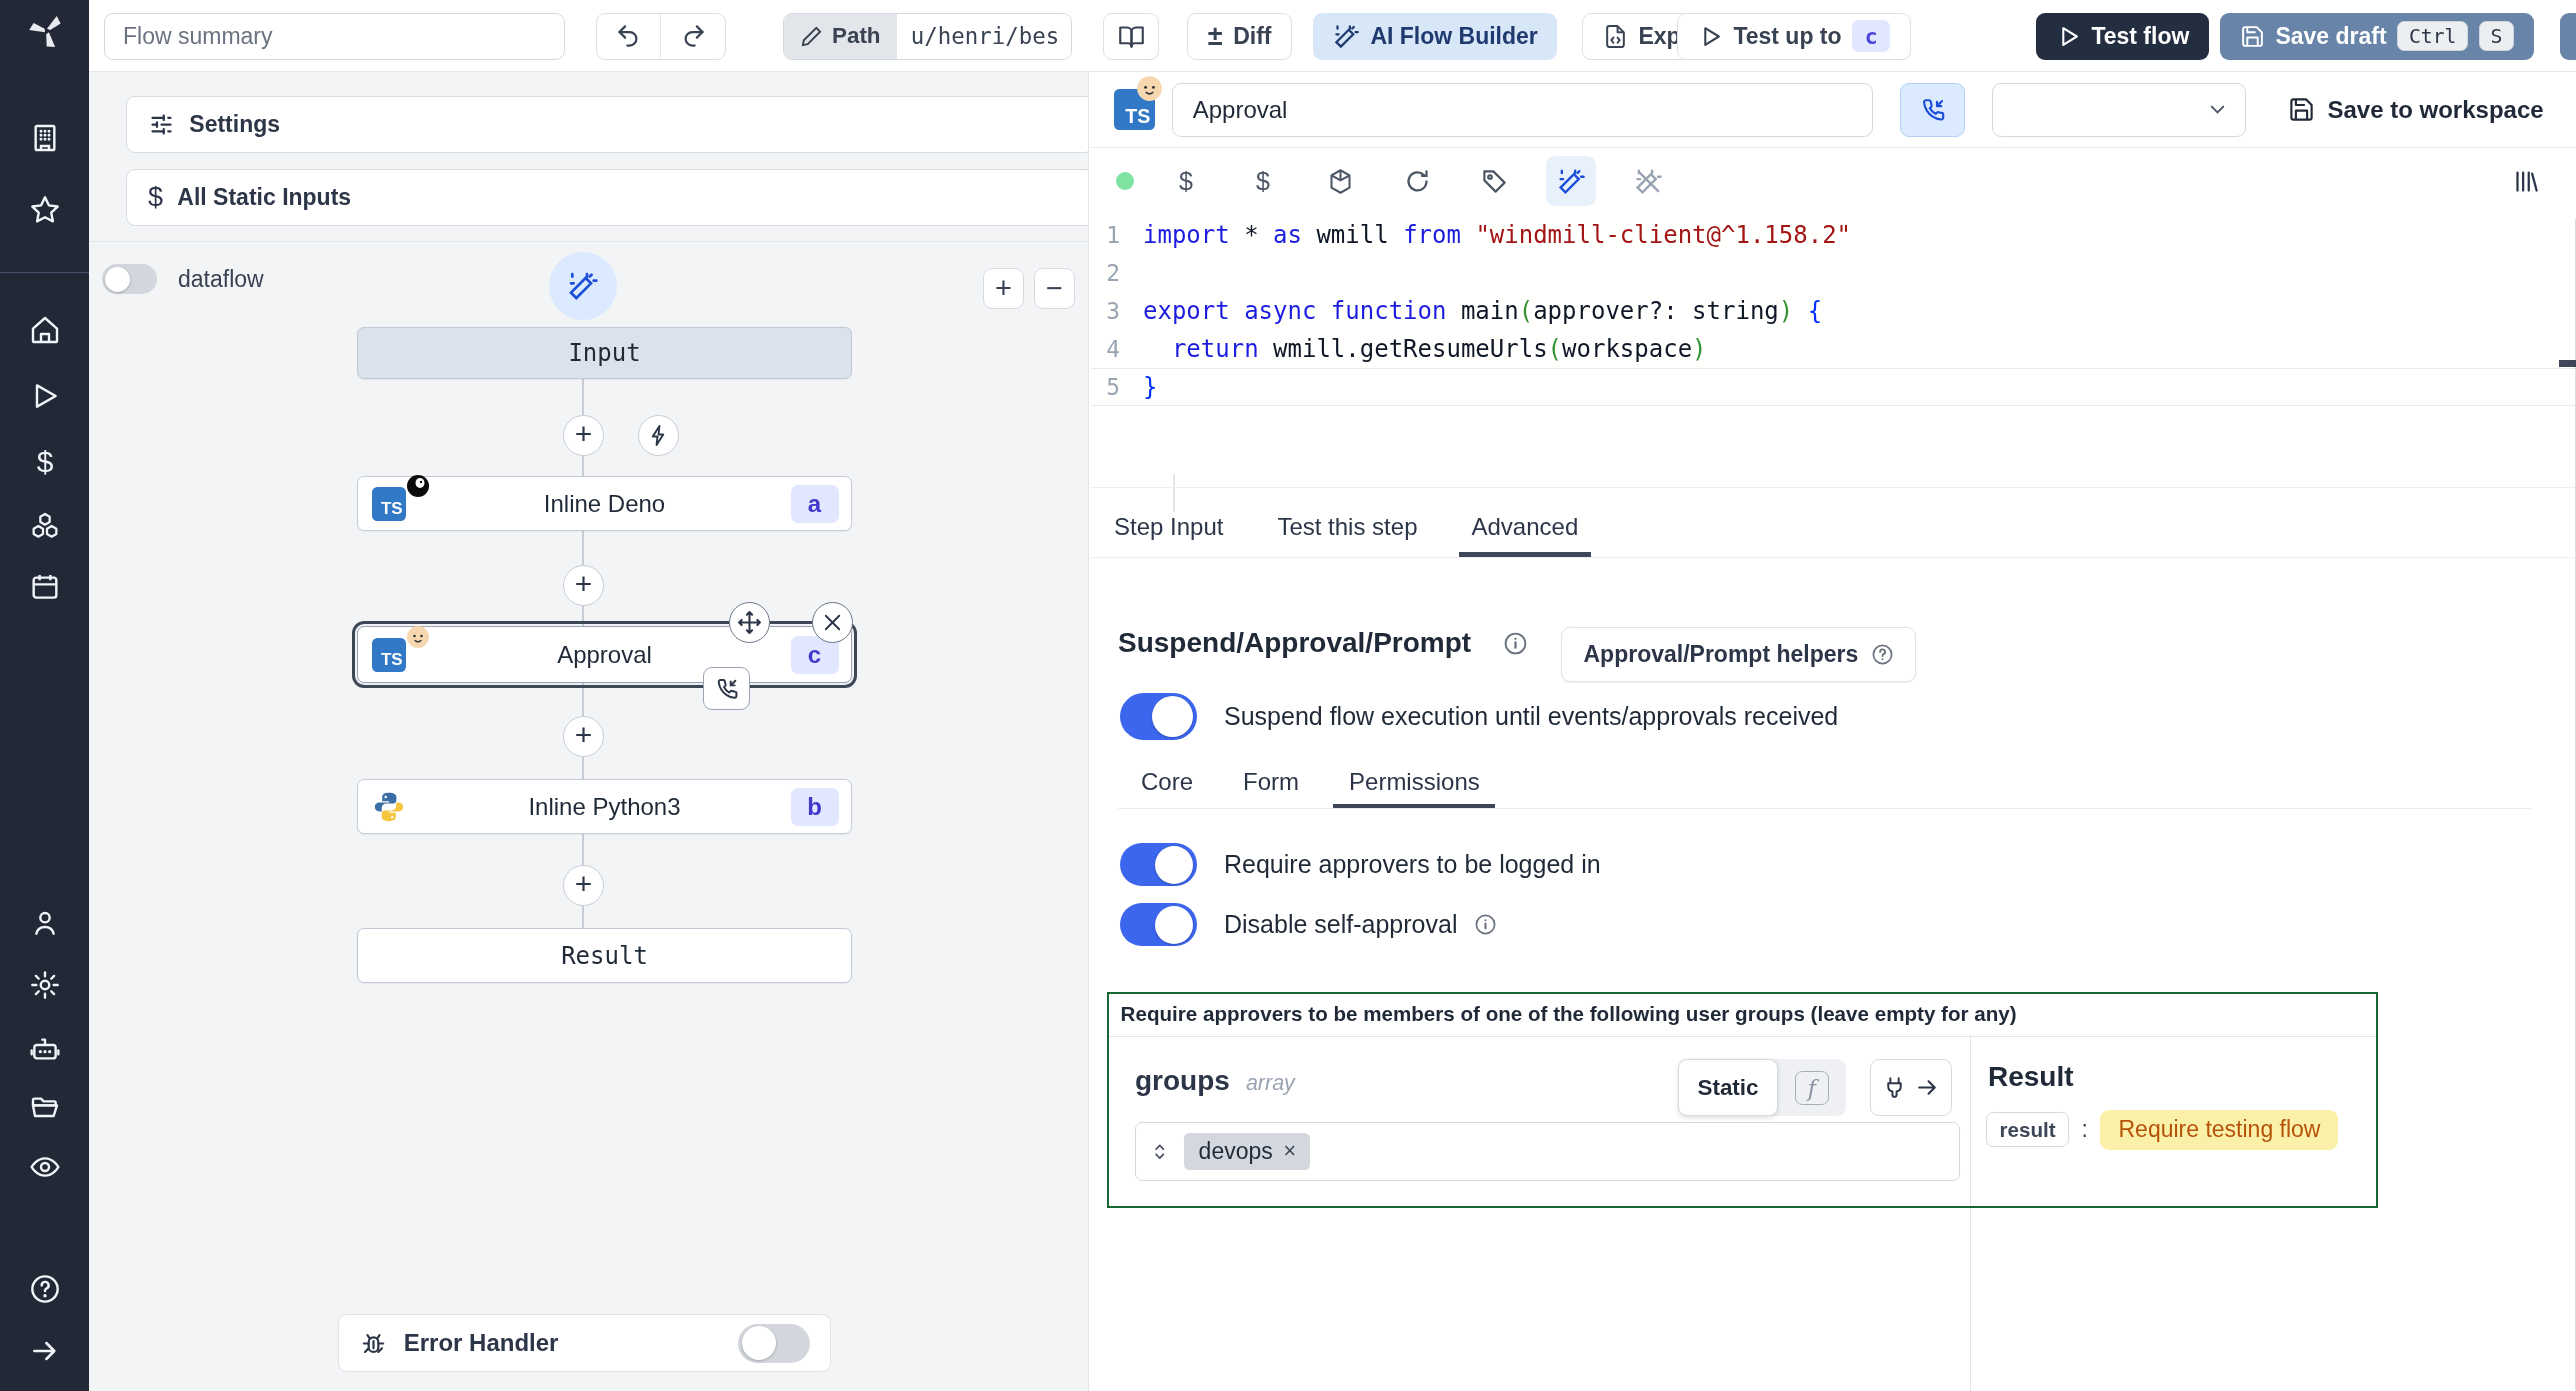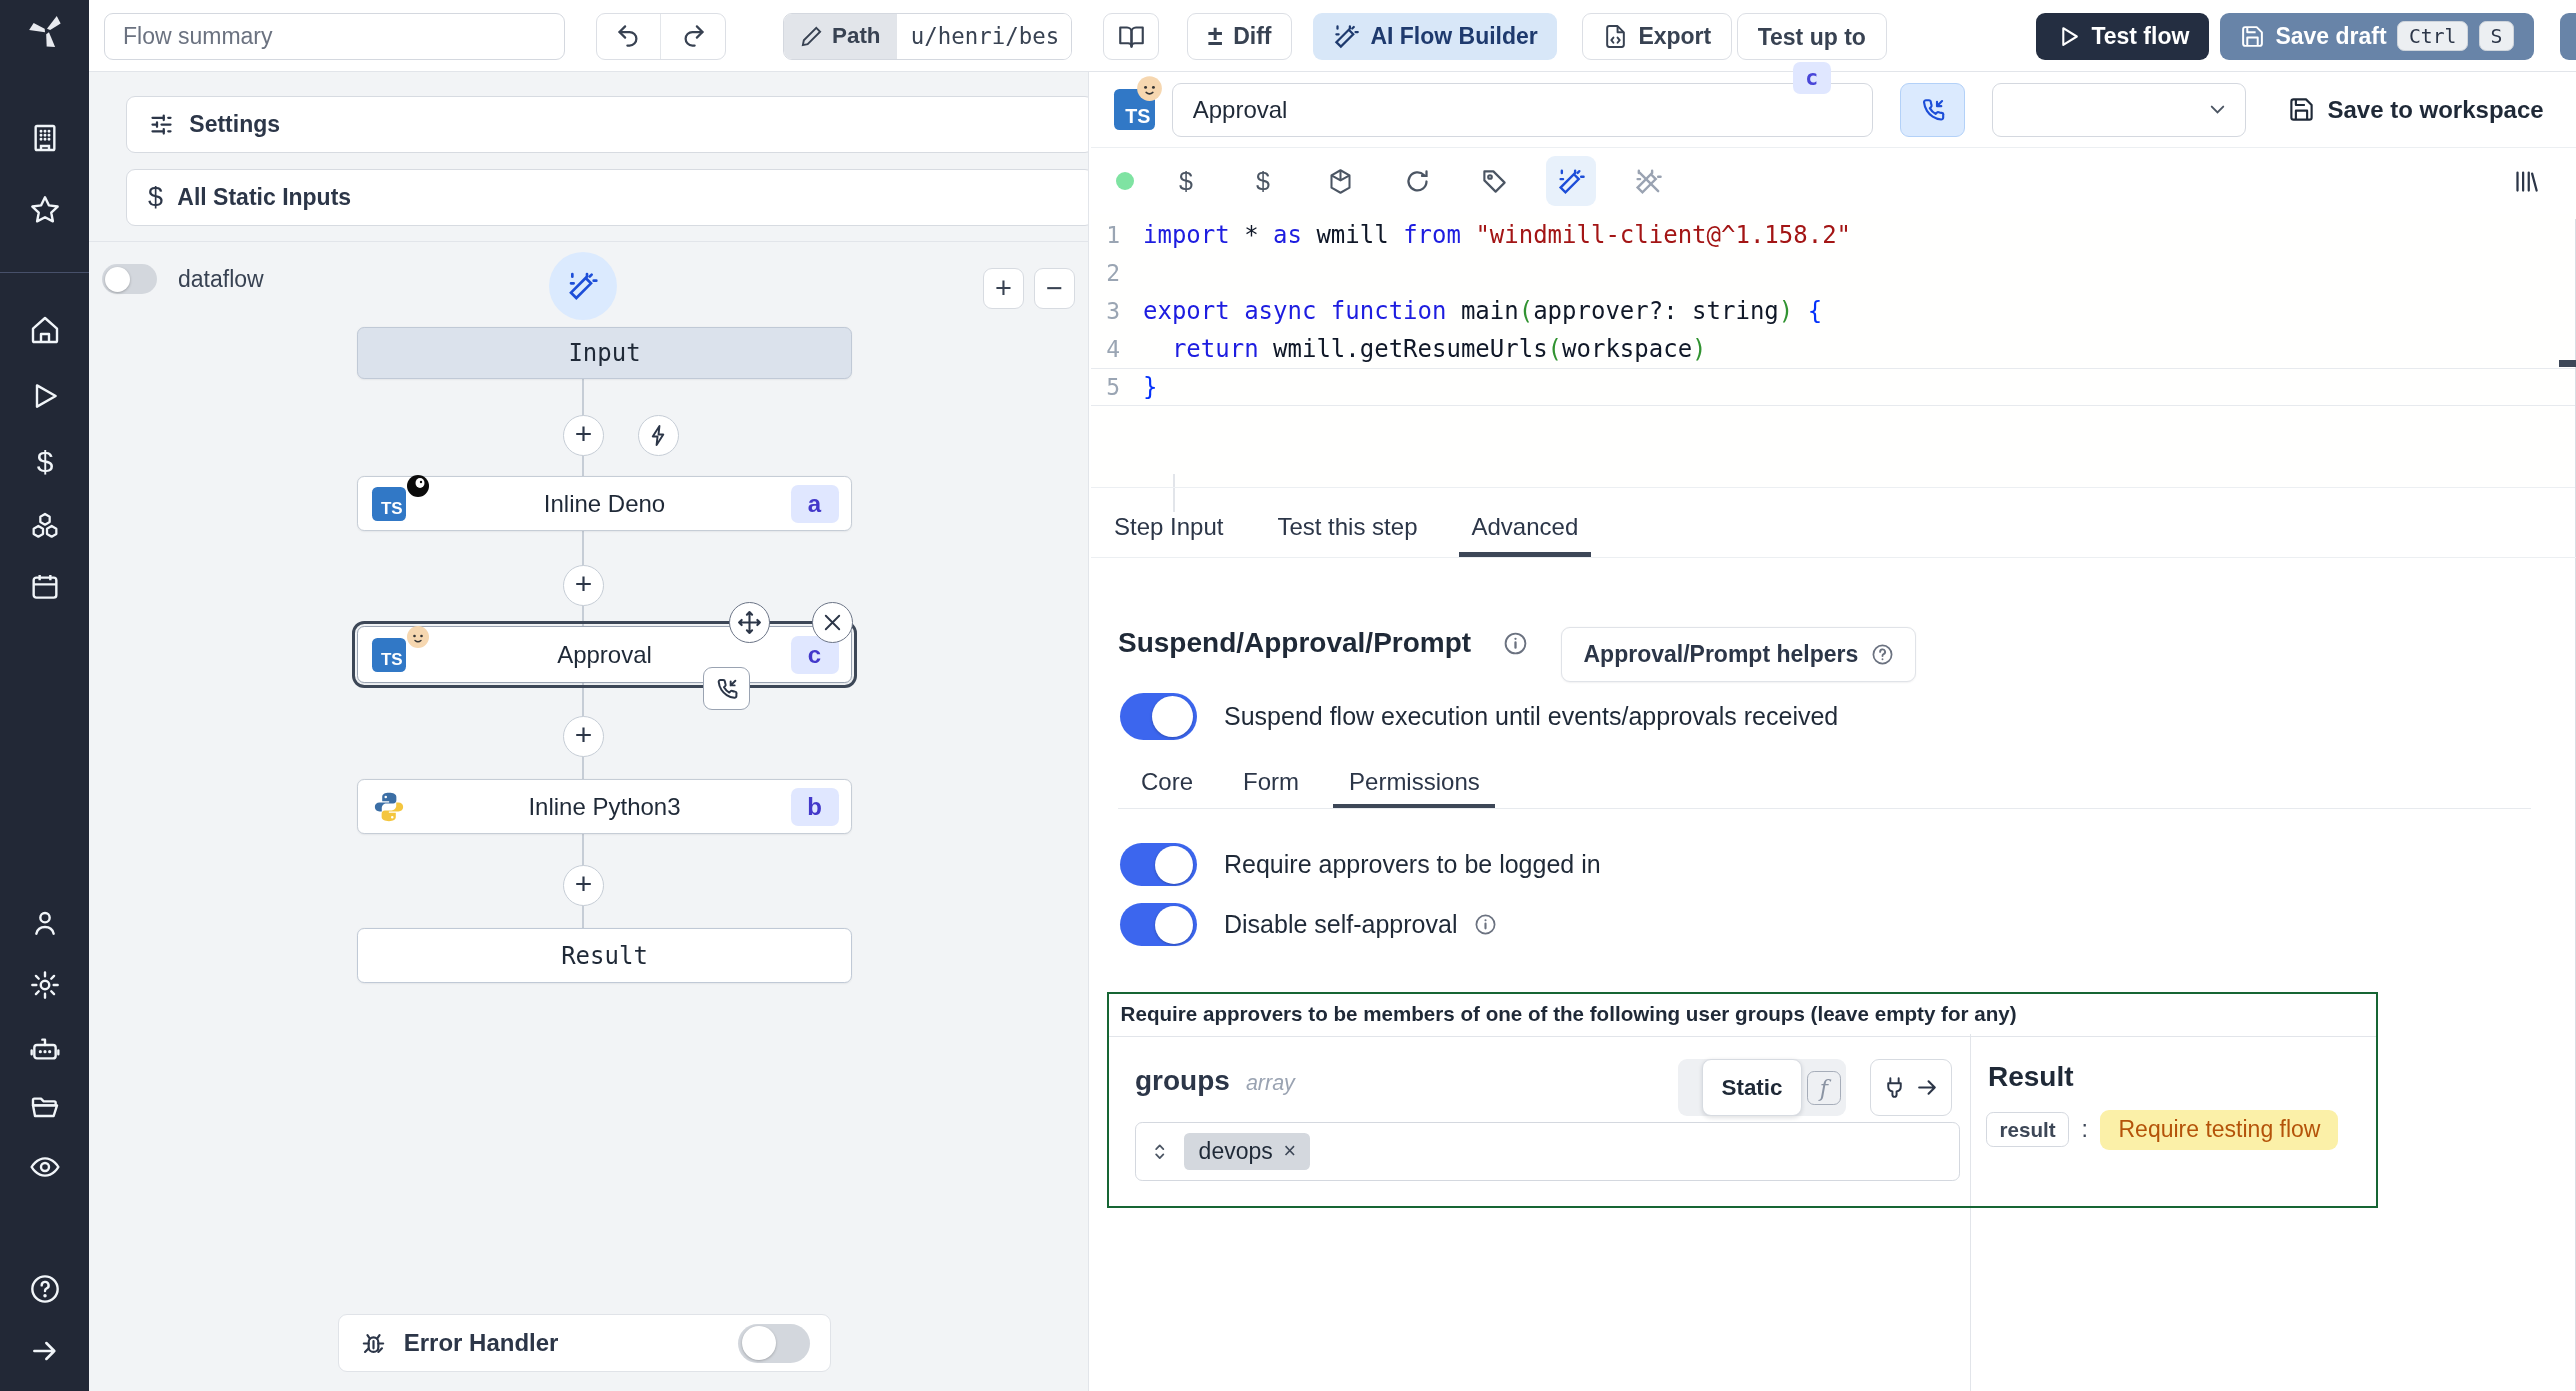--- a/index.html
+++ b/index.html
@@ -21,21 +21,21 @@
   .undo-redo { left:507px; border:0.9px solid #dcdfe5; border-radius:9px; overflow:hidden; background:#fff; }
   .undo-redo > div { width:64px; height:47px; display:flex; align-items:center; justify-content:center; color:#384252; }
   .undo-redo > div:first-child { border-right:0.9px solid #e3e6ea; }
   .path-group { left:694px; border:0.9px solid #d4d8df; border-radius:9px; overflow:hidden; }
   .path-left { background:#e2e5ea; height:47px; display:flex; align-items:center; gap:9px; padding:0 16px; font-size:22.4px; font-weight:700; color:#384252; }
   .path-right { background:#fff; height:47px; display:flex; align-items:center; padding:0 14.3px; font-size:22.4px; color:#384252; width:174px; overflow:hidden; white-space:nowrap; }
   .btn-book { left:1014px; width:56px; justify-content:center; padding:0; }
   .btn-diff { left:1098px; }
   .btn-ai { left:1224px; background:var(--c-ai_button_bg); border:none; color:var(--c-ai_button_text); }
   .btn-export { left:1493px; }
-  .btn-testupto { left:1648px;flex-direction:column; }
+  .btn-testupto { left:1588px; }
   .mini-badge { background:var(--c-badge_bg); color:#4946d8; font-weight:700; font-size:21.5px; border-radius:7.2px; padding:3.6px 12.5px; font-family:"DejaVu Sans Mono",monospace; }
   .btn-testflow { left:1947px; background:var(--c-test_flow_bg); border:none; color:#fff; }
   .btn-savedraft { left:2131px; background:var(--c-save_draft_bg); border:none; color:#fff; }
   kbd { background:#eceff2; border:0.9px solid #cfd5dc; border-radius:7.2px; font-family:"DejaVu Sans Mono",monospace; font-size:19.7px; color:#2c3648; padding:2.7px 10.7px; font-weight:400; }
   .corner-btn { position:absolute; right:-27px; top:12.5px; width:43px; height:47px; background:var(--c-save_draft_bg); border-radius:9px; }
 
   
   .flow-panel { position:absolute; left:89px; top:72px; width:1000px; bottom:0; background:#f2f4f6; border-right:1.8px solid #e2e5ea; overflow:hidden; }
   .card { position:absolute; left:12.5px; width:968px; height:57px; background:#fff; border:0.9px solid #d7dbe1; border-radius:9px; display:flex; align-items:center; gap:14.3px; padding:0 21.5px; font-size:23px; font-weight:700; color:#2c3648;margin-left:24px; }
   .panel-divider { position:absolute; left:0; top:169px; width:100%; border-top:0.9px solid #e2e5ea; }
@@ -111,21 +111,21 @@
 
   
   .lower-split { position:absolute; left:16px; top:962px; width:1271px; bottom:0; background:#fff; }
   .v-divider { position:absolute; left:879px; top:962px; bottom:0; width:0.9px; background:#e2e5ea; }
   .group-box { position:absolute; left:16px; top:920px; width:1271px; height:216px; border:2.7px solid var(--c-group_box_border); z-index:5; pointer-events:none; }
   .group-box-title { position:absolute; left:11.6px; top:8px; font-size:20.6px; font-weight:700; color:#1f2937; }
   .group-box-innerline { position:absolute; left:0; right:0; top:42px; border-top:0.9px solid #e2e5ea; }
   .groups-label-row { position:absolute; left:44px; top:993px; display:flex; align-items:baseline; gap:16px; }
   .groups-label { font-size:28px; font-weight:700; color:#2c3648; }
   .groups-type { font-size:21.5px; font-style:italic; color:#9aa3b2; }
-  .static-track { position:absolute; left:587px; top:987px; width:168px; height:57px; background:#eef0f3; border-radius:9px; display:flex; align-items:center;padding-left:24px; }
+  .static-track { position:absolute; left:587px; top:987px; width:168px; height:57px; background:#eef0f3; border-radius:9px; display:flex; align-items:center; }
   .static-pill { height:57px; margin-top:0; background:#fff; border:0.9px solid #d7dbe1; box-shadow:0 1.8px 4.5px rgba(16,24,40,.13); border-radius:9px; display:flex; align-items:center; justify-content:center; font-size:22.4px; font-weight:700; color:#1f2937; width:100px; }
   .fx-ic { flex:1; display:flex; align-items:center; justify-content:center; }
   .fx-box { width:34px; height:34px; border:1.8px solid #a6adb9; border-radius:7.2px; display:flex; align-items:center; justify-content:center; font-family:"DejaVu Serif",serif; font-style:italic; font-size:22.4px; color:#8b94a3; }
   .plug-btn { position:absolute; left:779px; top:987px; width:82px; height:57px; background:#fff; border:0.9px solid #d7dbe1; border-radius:9px; display:flex; align-items:center; justify-content:center; gap:7.2px; color:#2c3648; }
   .tags-input { position:absolute; left:44px; top:1050px; width:825px; height:59px; border:0.9px solid #d4d8df; border-radius:7.2px; background:#fff; display:flex; align-items:center; gap:14.3px; padding:0 12.5px; }
   .tag-chip { background:#d4d8de; border-radius:5.4px; padding:5.4px 14.3px; font-size:23px; color:#1f2937; display:flex; align-items:center; gap:10.7px; }
   .tag-x { color:#3d4757; font-size:21.5px; }
   .result-title { position:absolute; left:897px; top:989px; font-size:28px; font-weight:700; color:#1f2937; }
   .result-row { position:absolute; left:895px; top:1038px; display:flex; align-items:center; gap:12.5px; }
   .result-key { border:0.9px solid #d4d8df; border-radius:7.2px; padding:4.5px 12.5px; font-size:20.6px; font-weight:700; color:#3d4757; background:#fff; }

